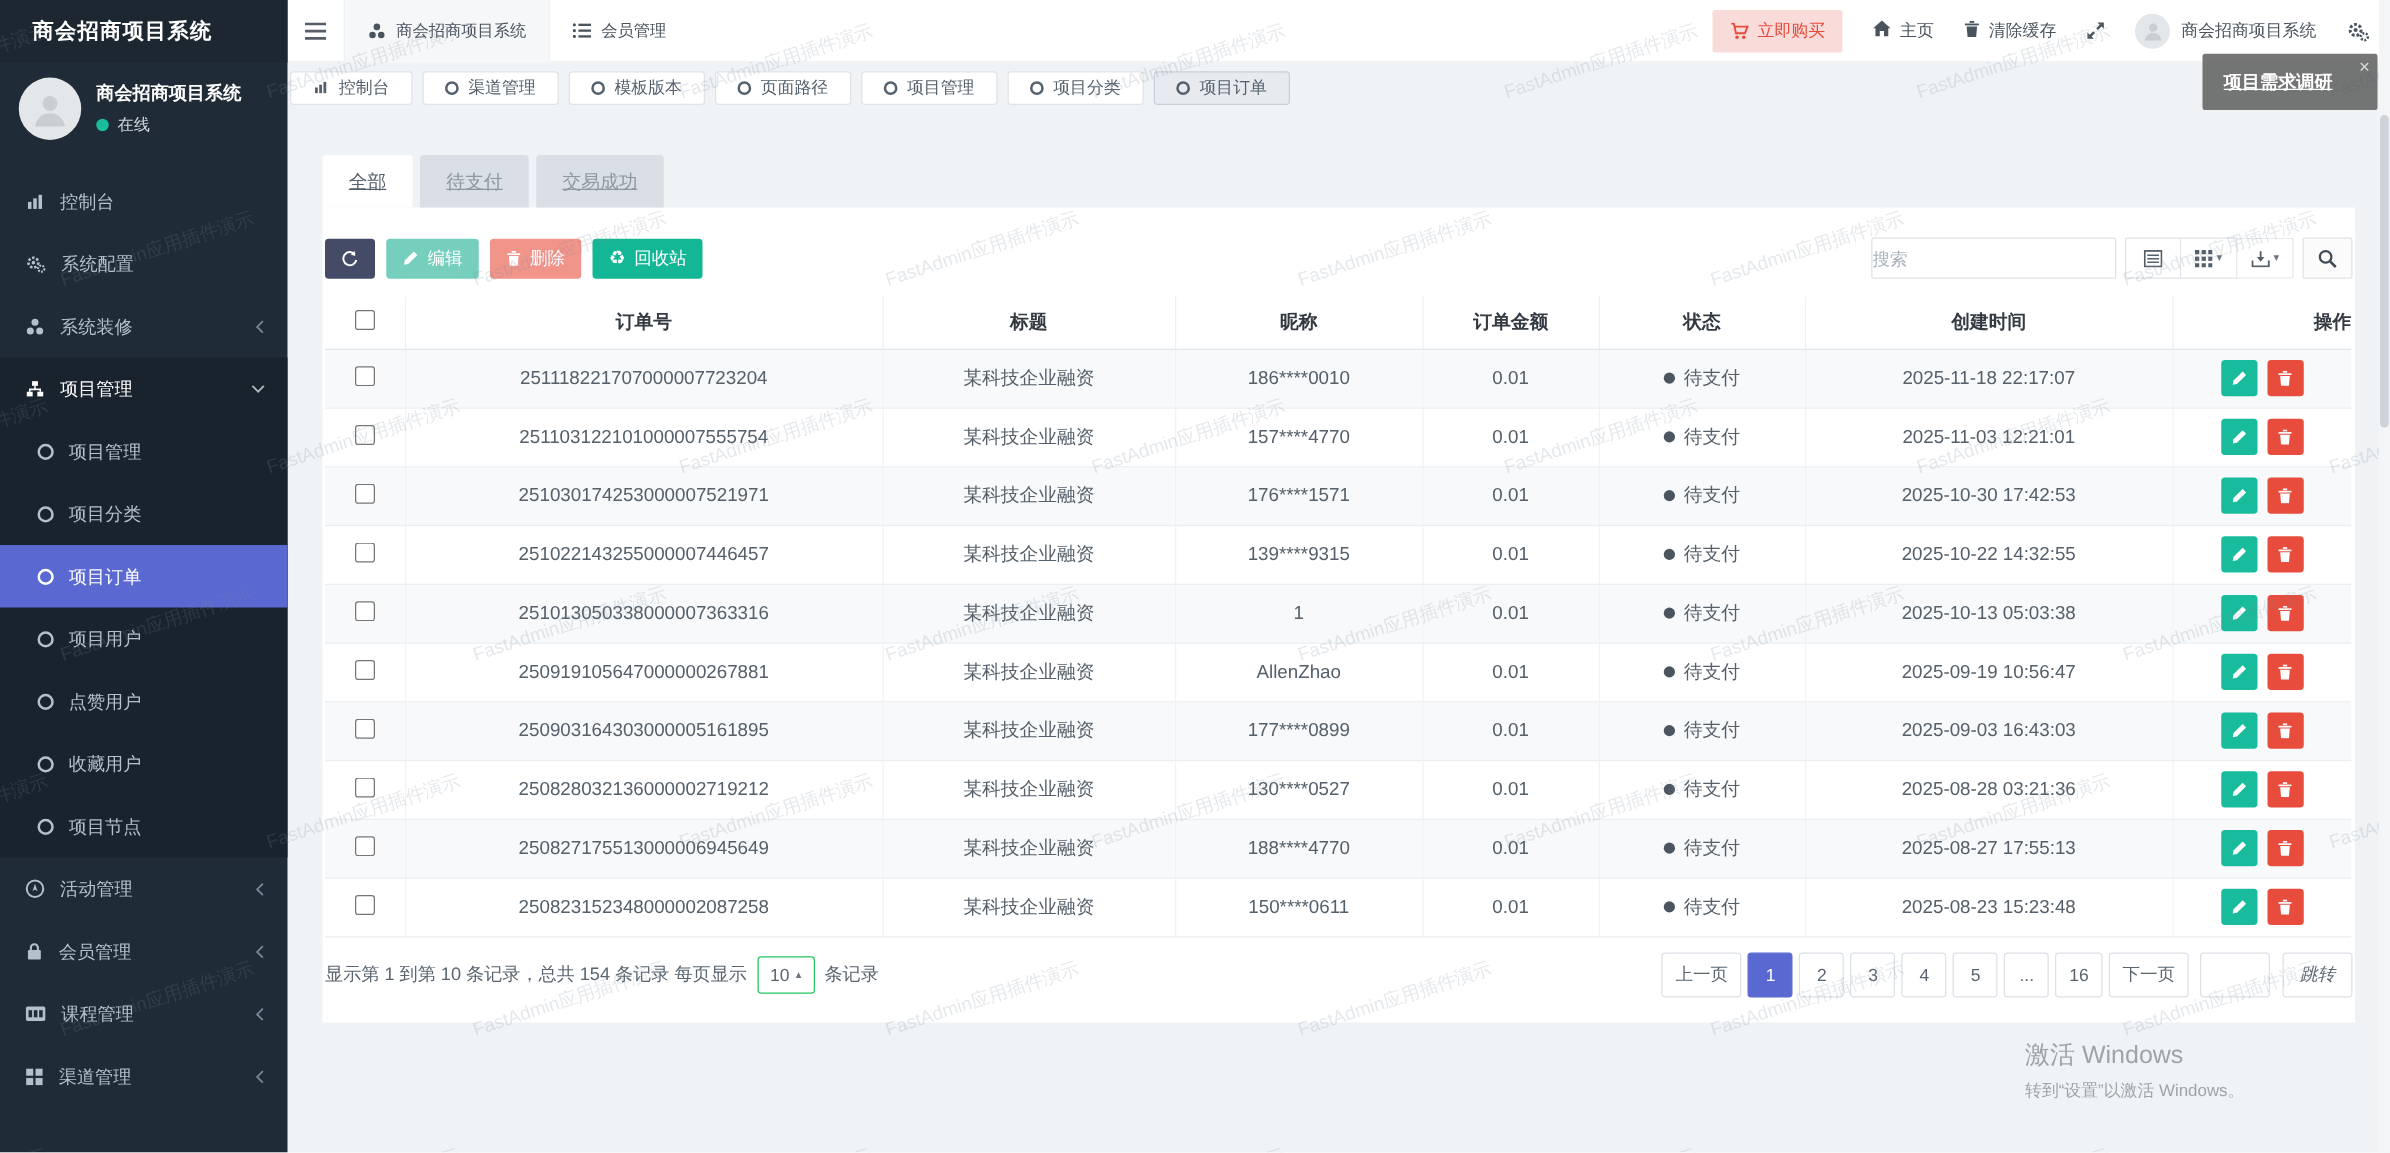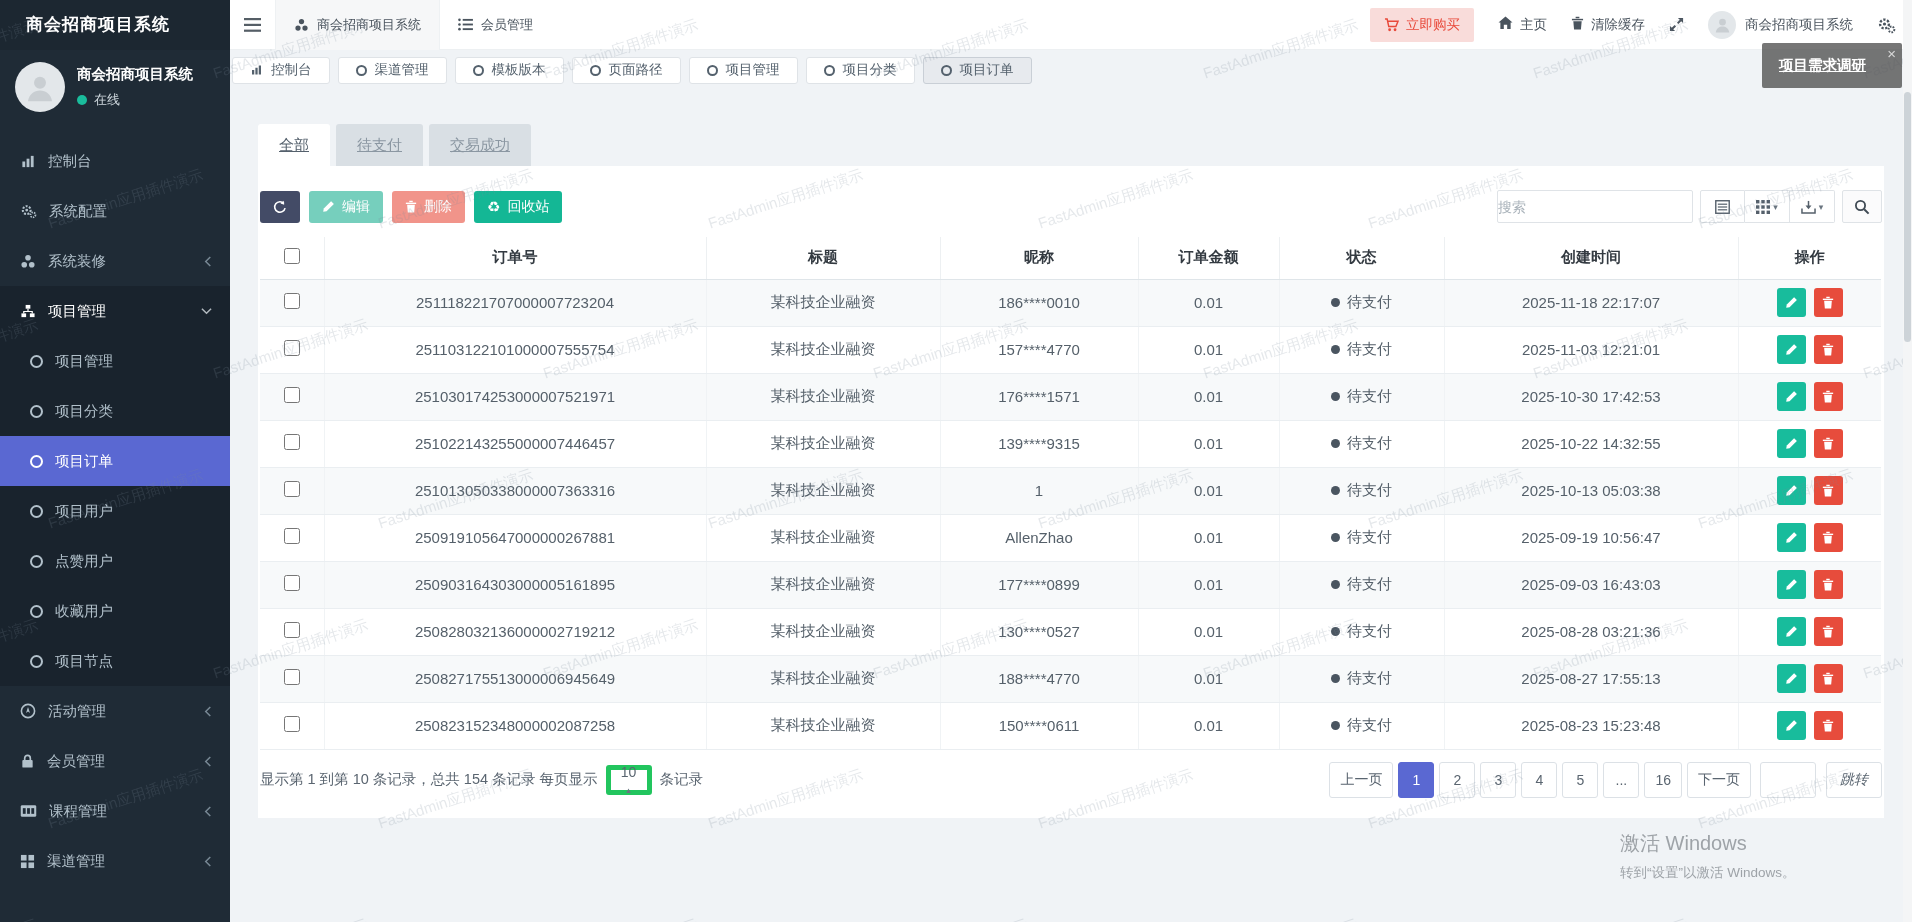--- a/index.html
+++ b/index.html
@@ -66,35 +66,35 @@
   .btn-group { display:flex; margin-left:7px; }
   .gbtn { height:33px; width:45px; background:#fff; border:1px solid #dfe3e7; border-left-width:0; display:flex; align-items:center; justify-content:center; gap:3px; cursor:pointer; color:#55606b; }
   .gbtn:first-child { border-left-width:1px; border-radius:2px 0 0 2px; }
   .gbtn:last-child { border-radius:0 2px 2px 0; }
   .caret { font-size:9px; color:#6a7580; }
   .btn-sq-search { height:33px; width:40px; margin-left:7px; background:#fbfbfc; border:1px solid #dfe3e7; border-radius:2px; display:flex; align-items:center; justify-content:center; cursor:pointer; }
 
   
   table.grid { border-collapse:collapse; table-layout:fixed; width:1621px; margin-top:14px; font-size:15px; }
   .grid th { height:42px; font-size:15px; font-weight:bold; color:#333a41; text-align:center; border-bottom:1px solid #dfe5e9; border-right:1px solid #edf0f2; background:#fff; }
-  .grid th:last-child { border-right:0; }
+  .grid th:last-child { border-right:0;text-align:right; }
   .grid td { height:47px; text-align:center; color:#55606a; border-bottom:1px solid #eaeef1; border-right:1px solid #f0f3f5; white-space:nowrap; overflow:hidden; }
   .grid td:last-child { border-right:0; }
   .grid tbody tr:nth-child(odd) { background:#f7f9fa; }
   .grid input[type=checkbox] { width:16px; height:16px; cursor:pointer; }
   .status-cell { display:inline-flex; align-items:center; gap:7px; }
   .status-dot { width:9px; height:9px; border-radius:50%; background:#4a5560; }
   .act-btn { width:29px; height:29px; border:0; border-radius:3px; display:inline-flex; align-items:center; justify-content:center; cursor:pointer; margin:0 4px; }
   .act-edit { background:#18bc9c; }
   .act-del { background:#e74c3c; }
 
   
   .pagerow { display:flex; align-items:center; margin-top:12px; font-size:14.5px; color:#5a6570; }
   .pageinfo { display:flex; align-items:center; gap:8px; }
-  .size-btn { height:30px; min-width:46px; border:5px solid #22c55e; background:#fff; border-radius:3px; display:inline-flex; align-items:center; justify-content:center; gap:5px; font-size:14px; color:#5a6570; cursor:pointer; font-family:inherit;flex-direction:column; }
+  .size-btn { height:30px; min-width:46px; border:1px solid #22c55e; background:#fff; border-radius:3px; display:inline-flex; align-items:center; justify-content:center; gap:5px; font-size:14px; color:#5a6570; cursor:pointer; font-family:inherit; }
   .size-btn .caret { font-size:9px; }
   .pager { margin-left:auto; display:flex; align-items:center; gap:5px; }
   .pg-btn { height:36px; min-width:36px; padding:0 10px; background:#fff; border:1px solid #dce1e6; border-radius:3px; font-size:14px; color:#5a6570; cursor:pointer; font-family:inherit; }
   .pg-btn.active { background:#5a68d2; border-color:#5a68d2; color:#fff; }
   .pg-btn.ellipsis { cursor:default; }
   .jump-input { width:56px; height:36px; border:1px solid #dce1e6; border-radius:3px; margin-left:4px; outline:none; padding:0 8px; font-family:inherit; }
   .jump-btn { height:36px; padding:0 13px; margin-left:5px; background:#fff; border:1px solid #dce1e6; border-radius:3px; font-size:14px; color:#5a6570; cursor:pointer; font-family:inherit;font-style:italic; }
 
   
   .toast { position:absolute; left:1762px; top:43px; width:140px; height:45px; background:rgba(80,80,80,.78); z-index:100; border-radius:2px; display:flex; align-items:center; }

